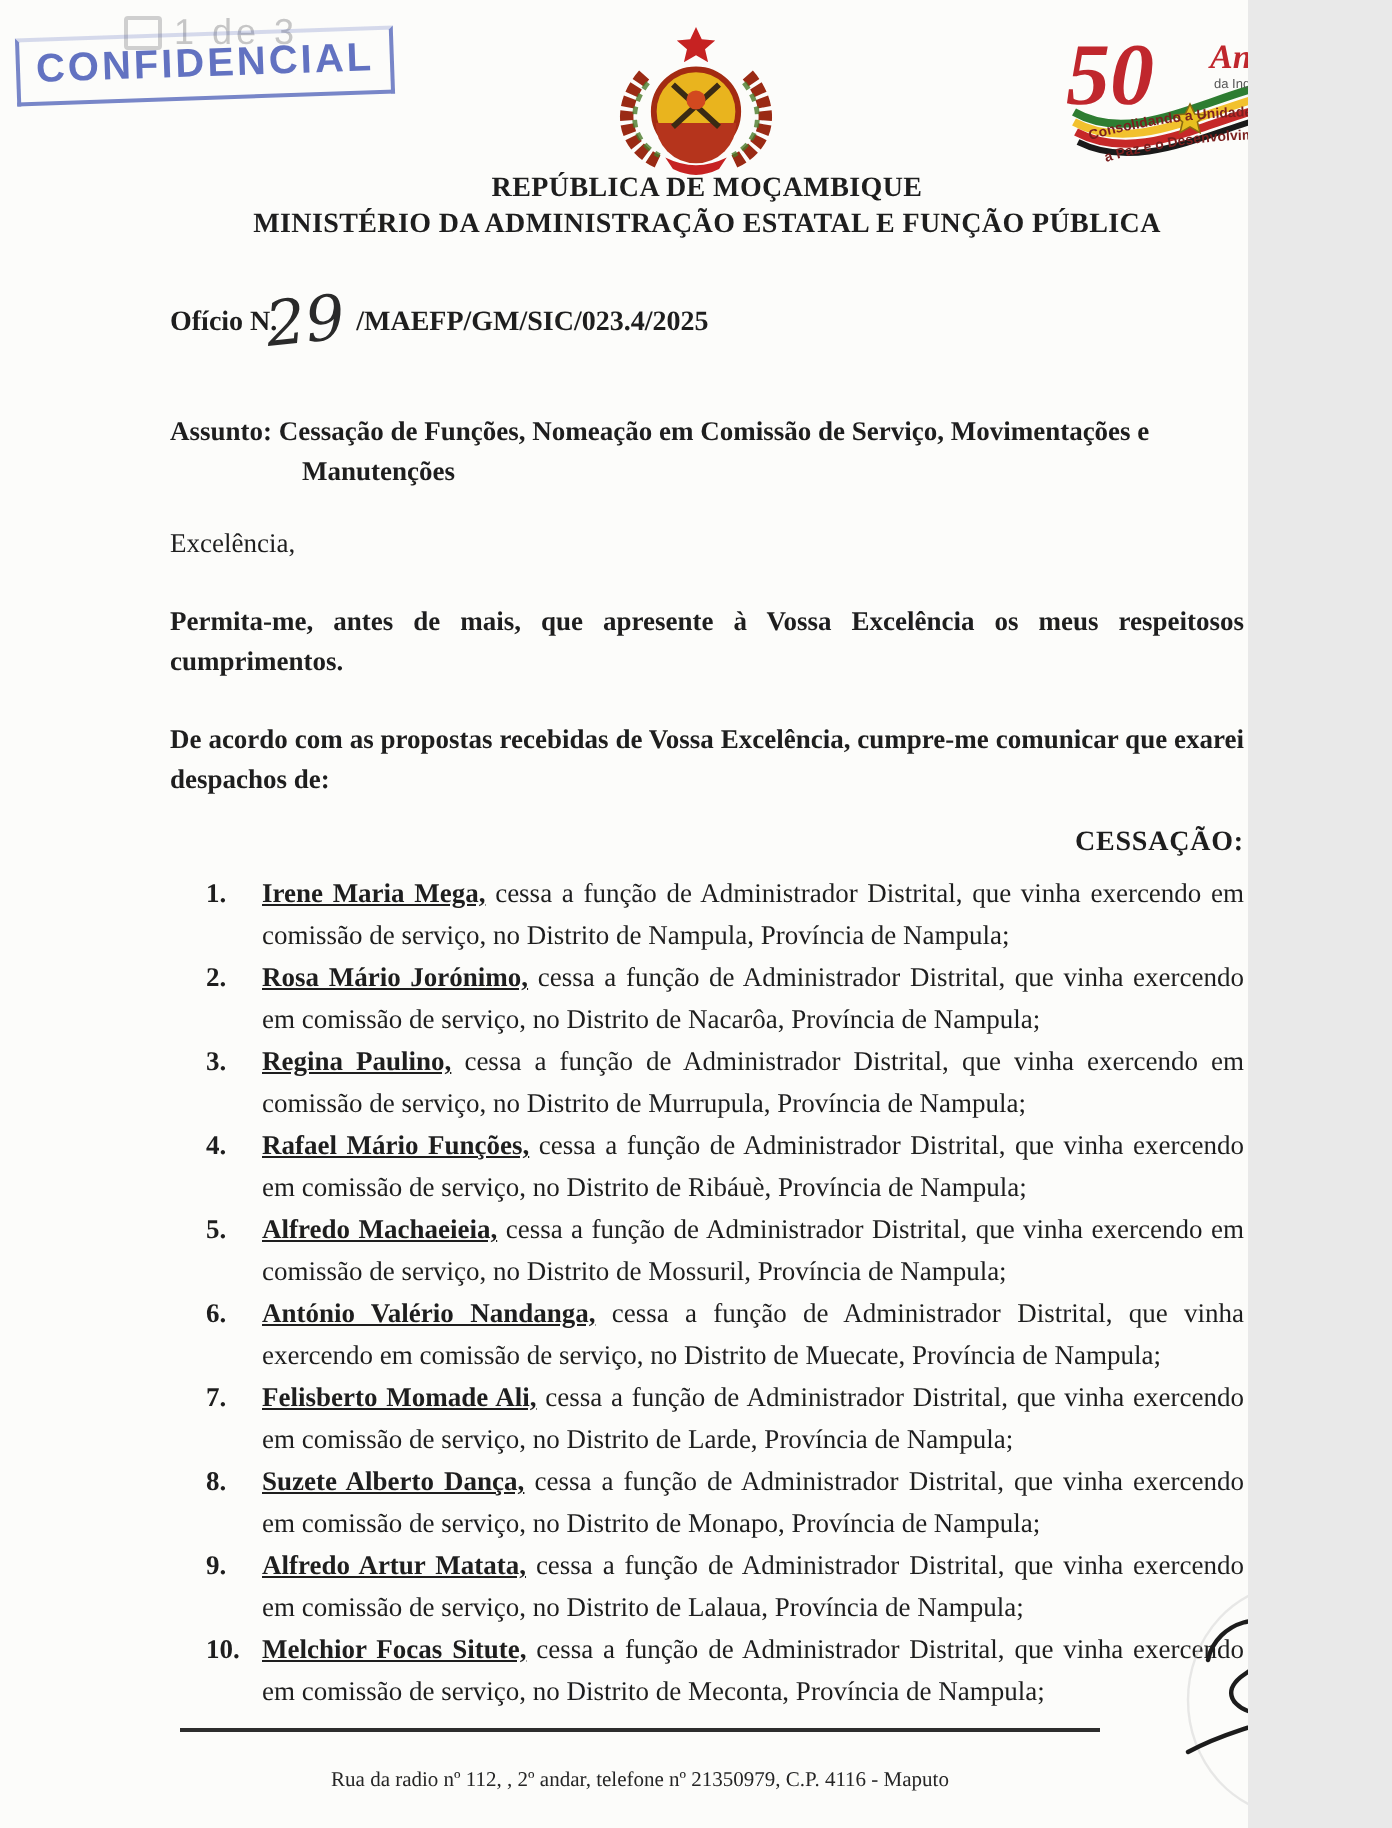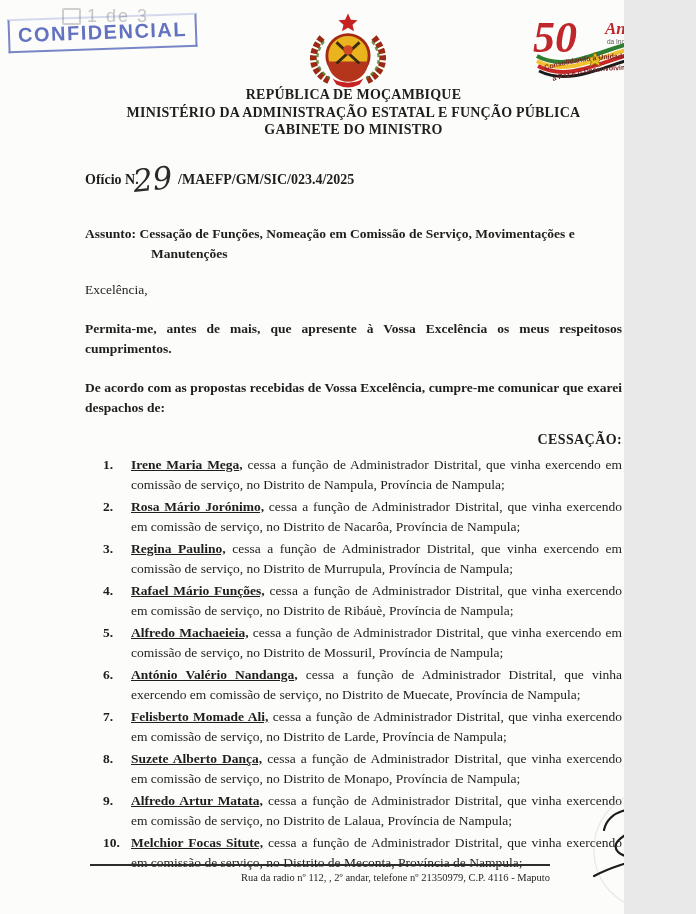--- a/index.html
+++ b/index.html
@@ -52,21 +52,21 @@
   .section-heading{margin:14px 0 0 65px;font-weight:bold;font-size:14px;letter-spacing:0.4px;text-align:right;}
   .list{margin-top:7px;}
   .item{display:flex;font-size:13.5px;line-height:20.5px;margin:1px 0 1px 18px;}
   .item .num{flex:none;width:28px;font-weight:bold;}
   .item .itext{flex:1;text-align:justify;}
   .item .itext b{font-weight:bold;text-decoration:underline;}
 
   
   .footer{position:absolute;left:90px;right:74px;top:864px;z-index:1;}
   .footer-line{border-top:2px solid #2d2d2d;}
-  .footer-text{text-align:right;font-size:10.5px;padding-top:6px;color:#252525;}
+  .footer-text{text-align:center;font-size:10.5px;padding-top:19px;color:#252525;}
   .paraph{position:absolute;left:586px;top:788px;z-index:3;}
 </style>
 </head>
 <body>
 
 <div class="page">
 
   <div class="watermark">
     <span class="wm-box"></span>
     <span>1 de 3</span>
@@ -109,21 +109,20 @@
       <text font-size="7" font-weight="bold" fill="#7a1f1f" font-family="Liberation Sans, sans-serif">
         <textPath href="#arcB">a Paz e o Desenvolvimento Sustentável</textPath>
       </text>
     </svg>
   </div>
 
   <div class="content">
     <div class="hdr">
       <div>REPÚBLICA DE MOÇAMBIQUE</div>
       <div>MINISTÉRIO DA ADMINISTRAÇÃO ESTATAL E FUNÇÃO PÚBLICA</div>
-      <div>GABINETE DO MINISTRO</div>
     </div>
 
     <div class="oficio">
       <span>Ofício N.</span><span class="handwritten">29</span><span>/MAEFP/GM/SIC/023.4/2025</span>
     </div>
 
     <div class="assunto">
       <span>Assunto:</span><span> Cessação de Funções, Nomeação em Comissão de Serviço, Movimentações e Manutenções</span>
     </div>
 

